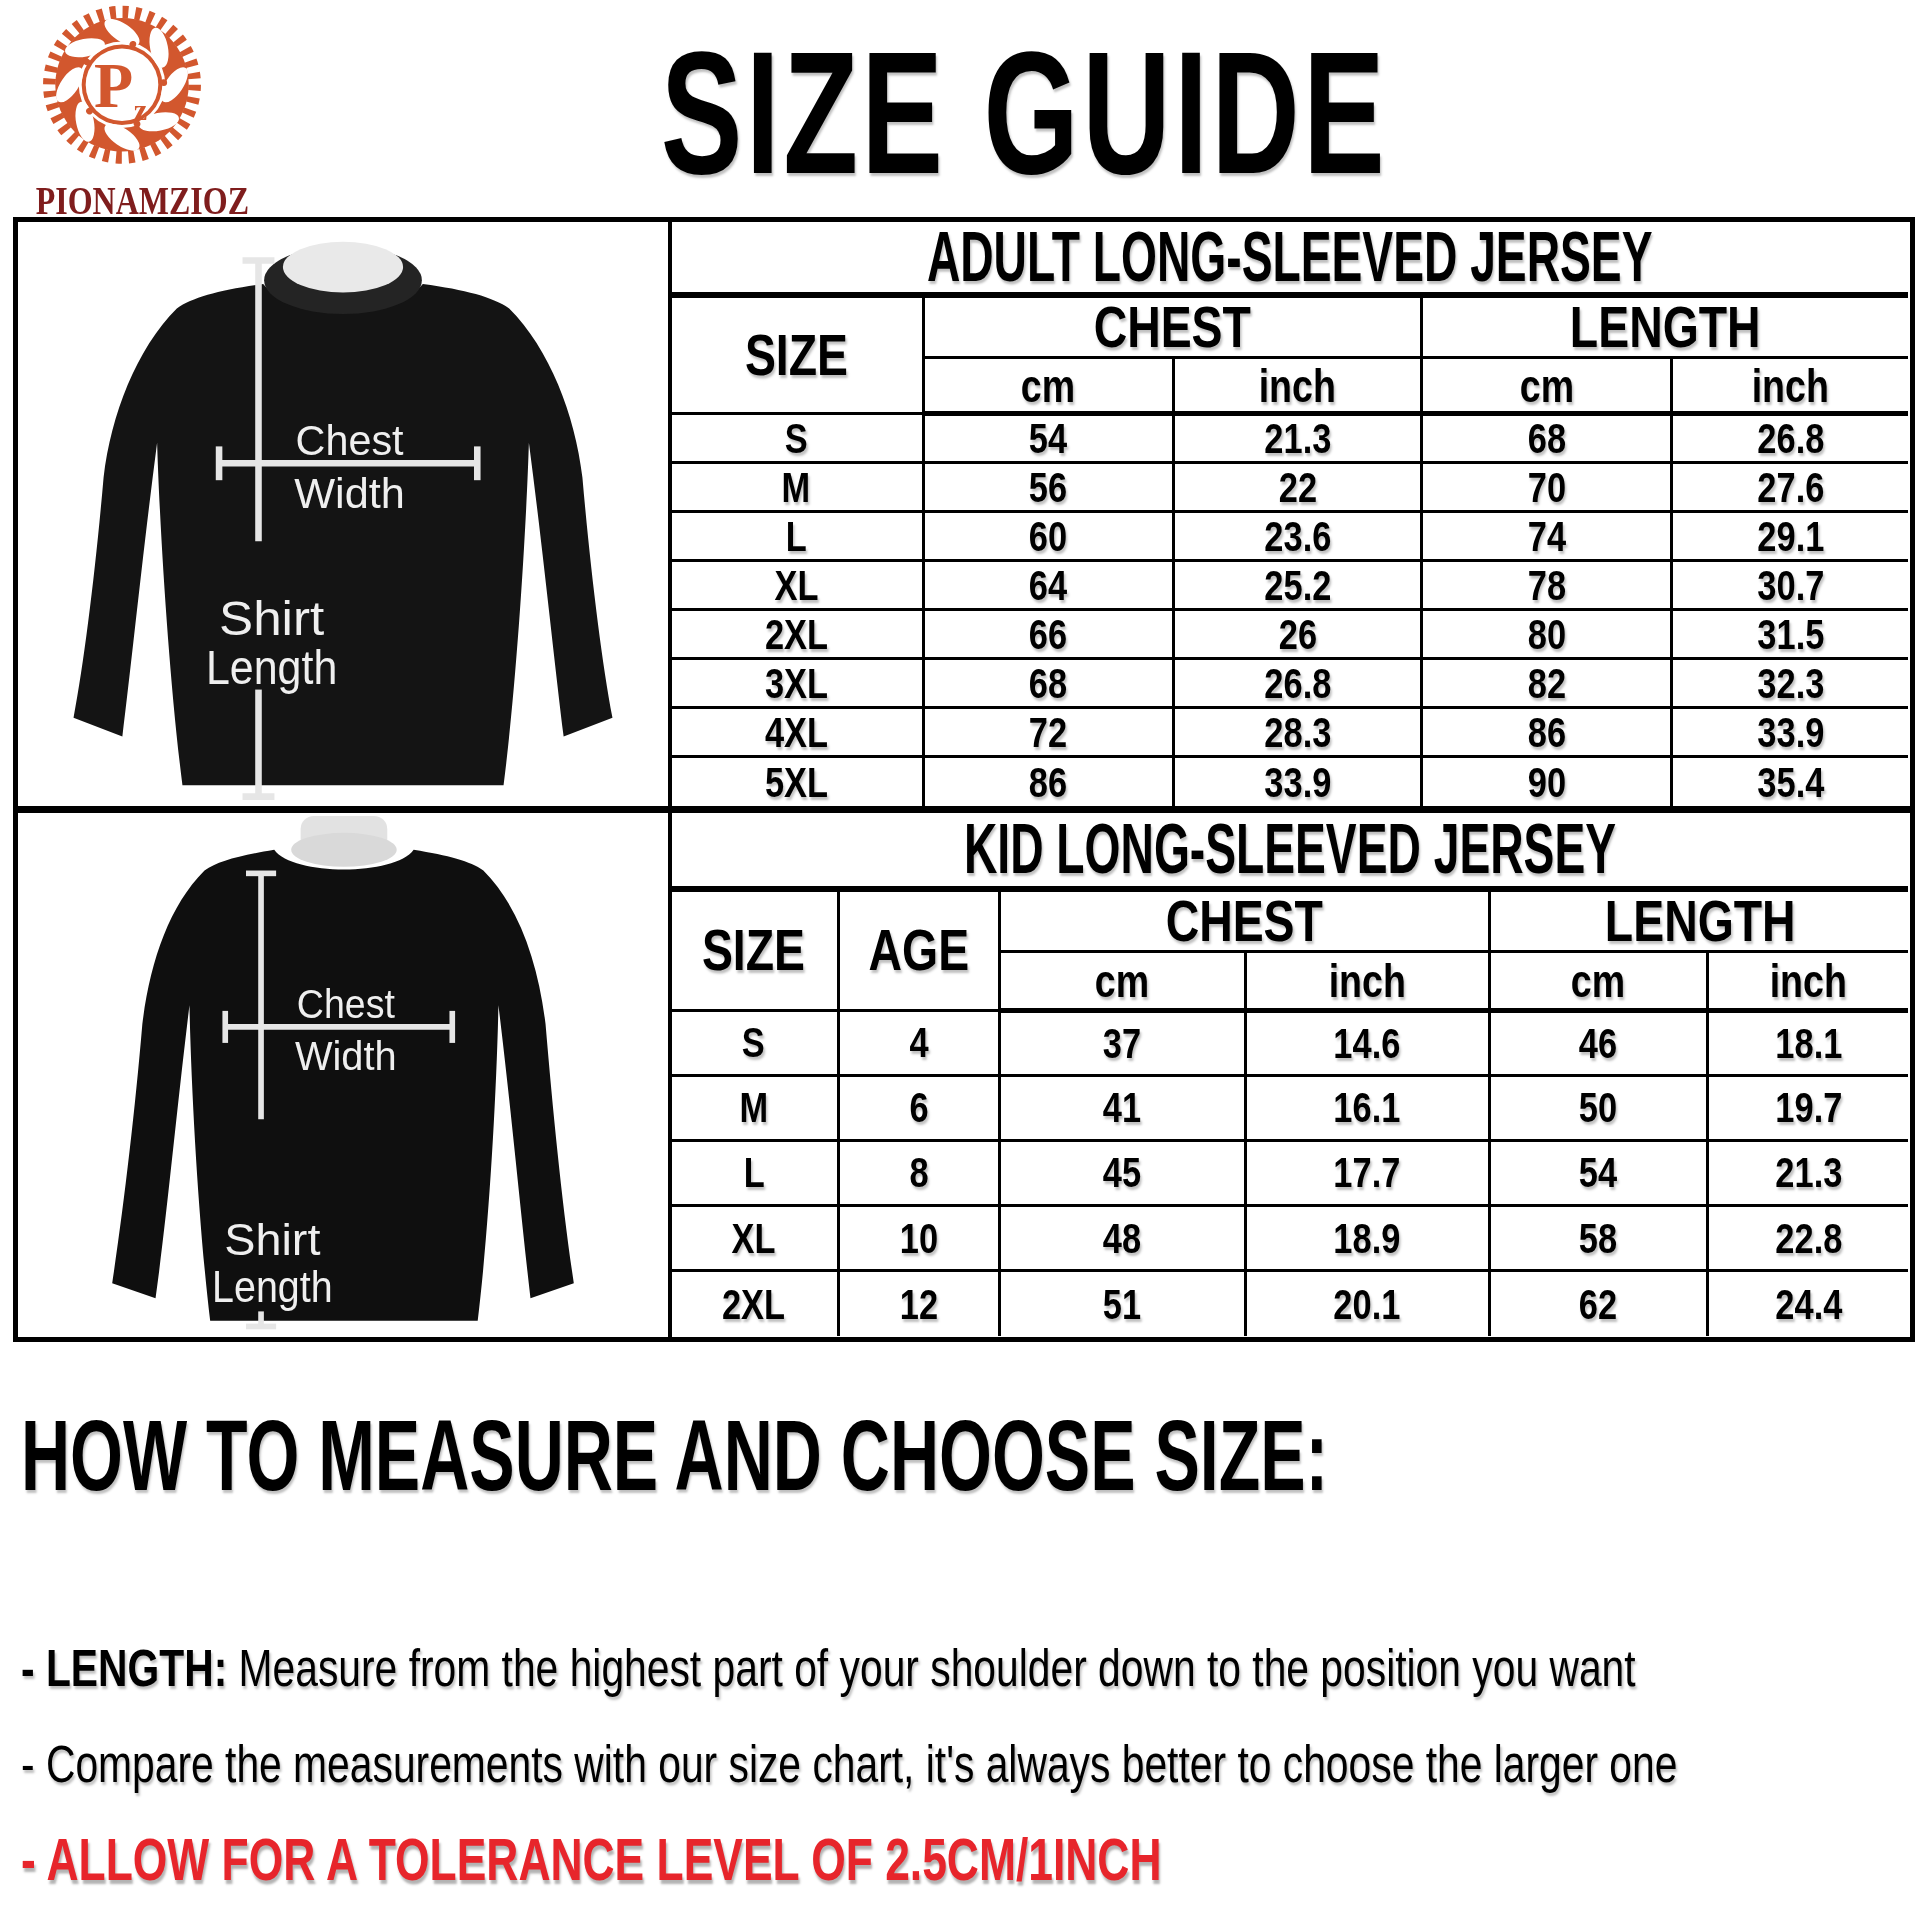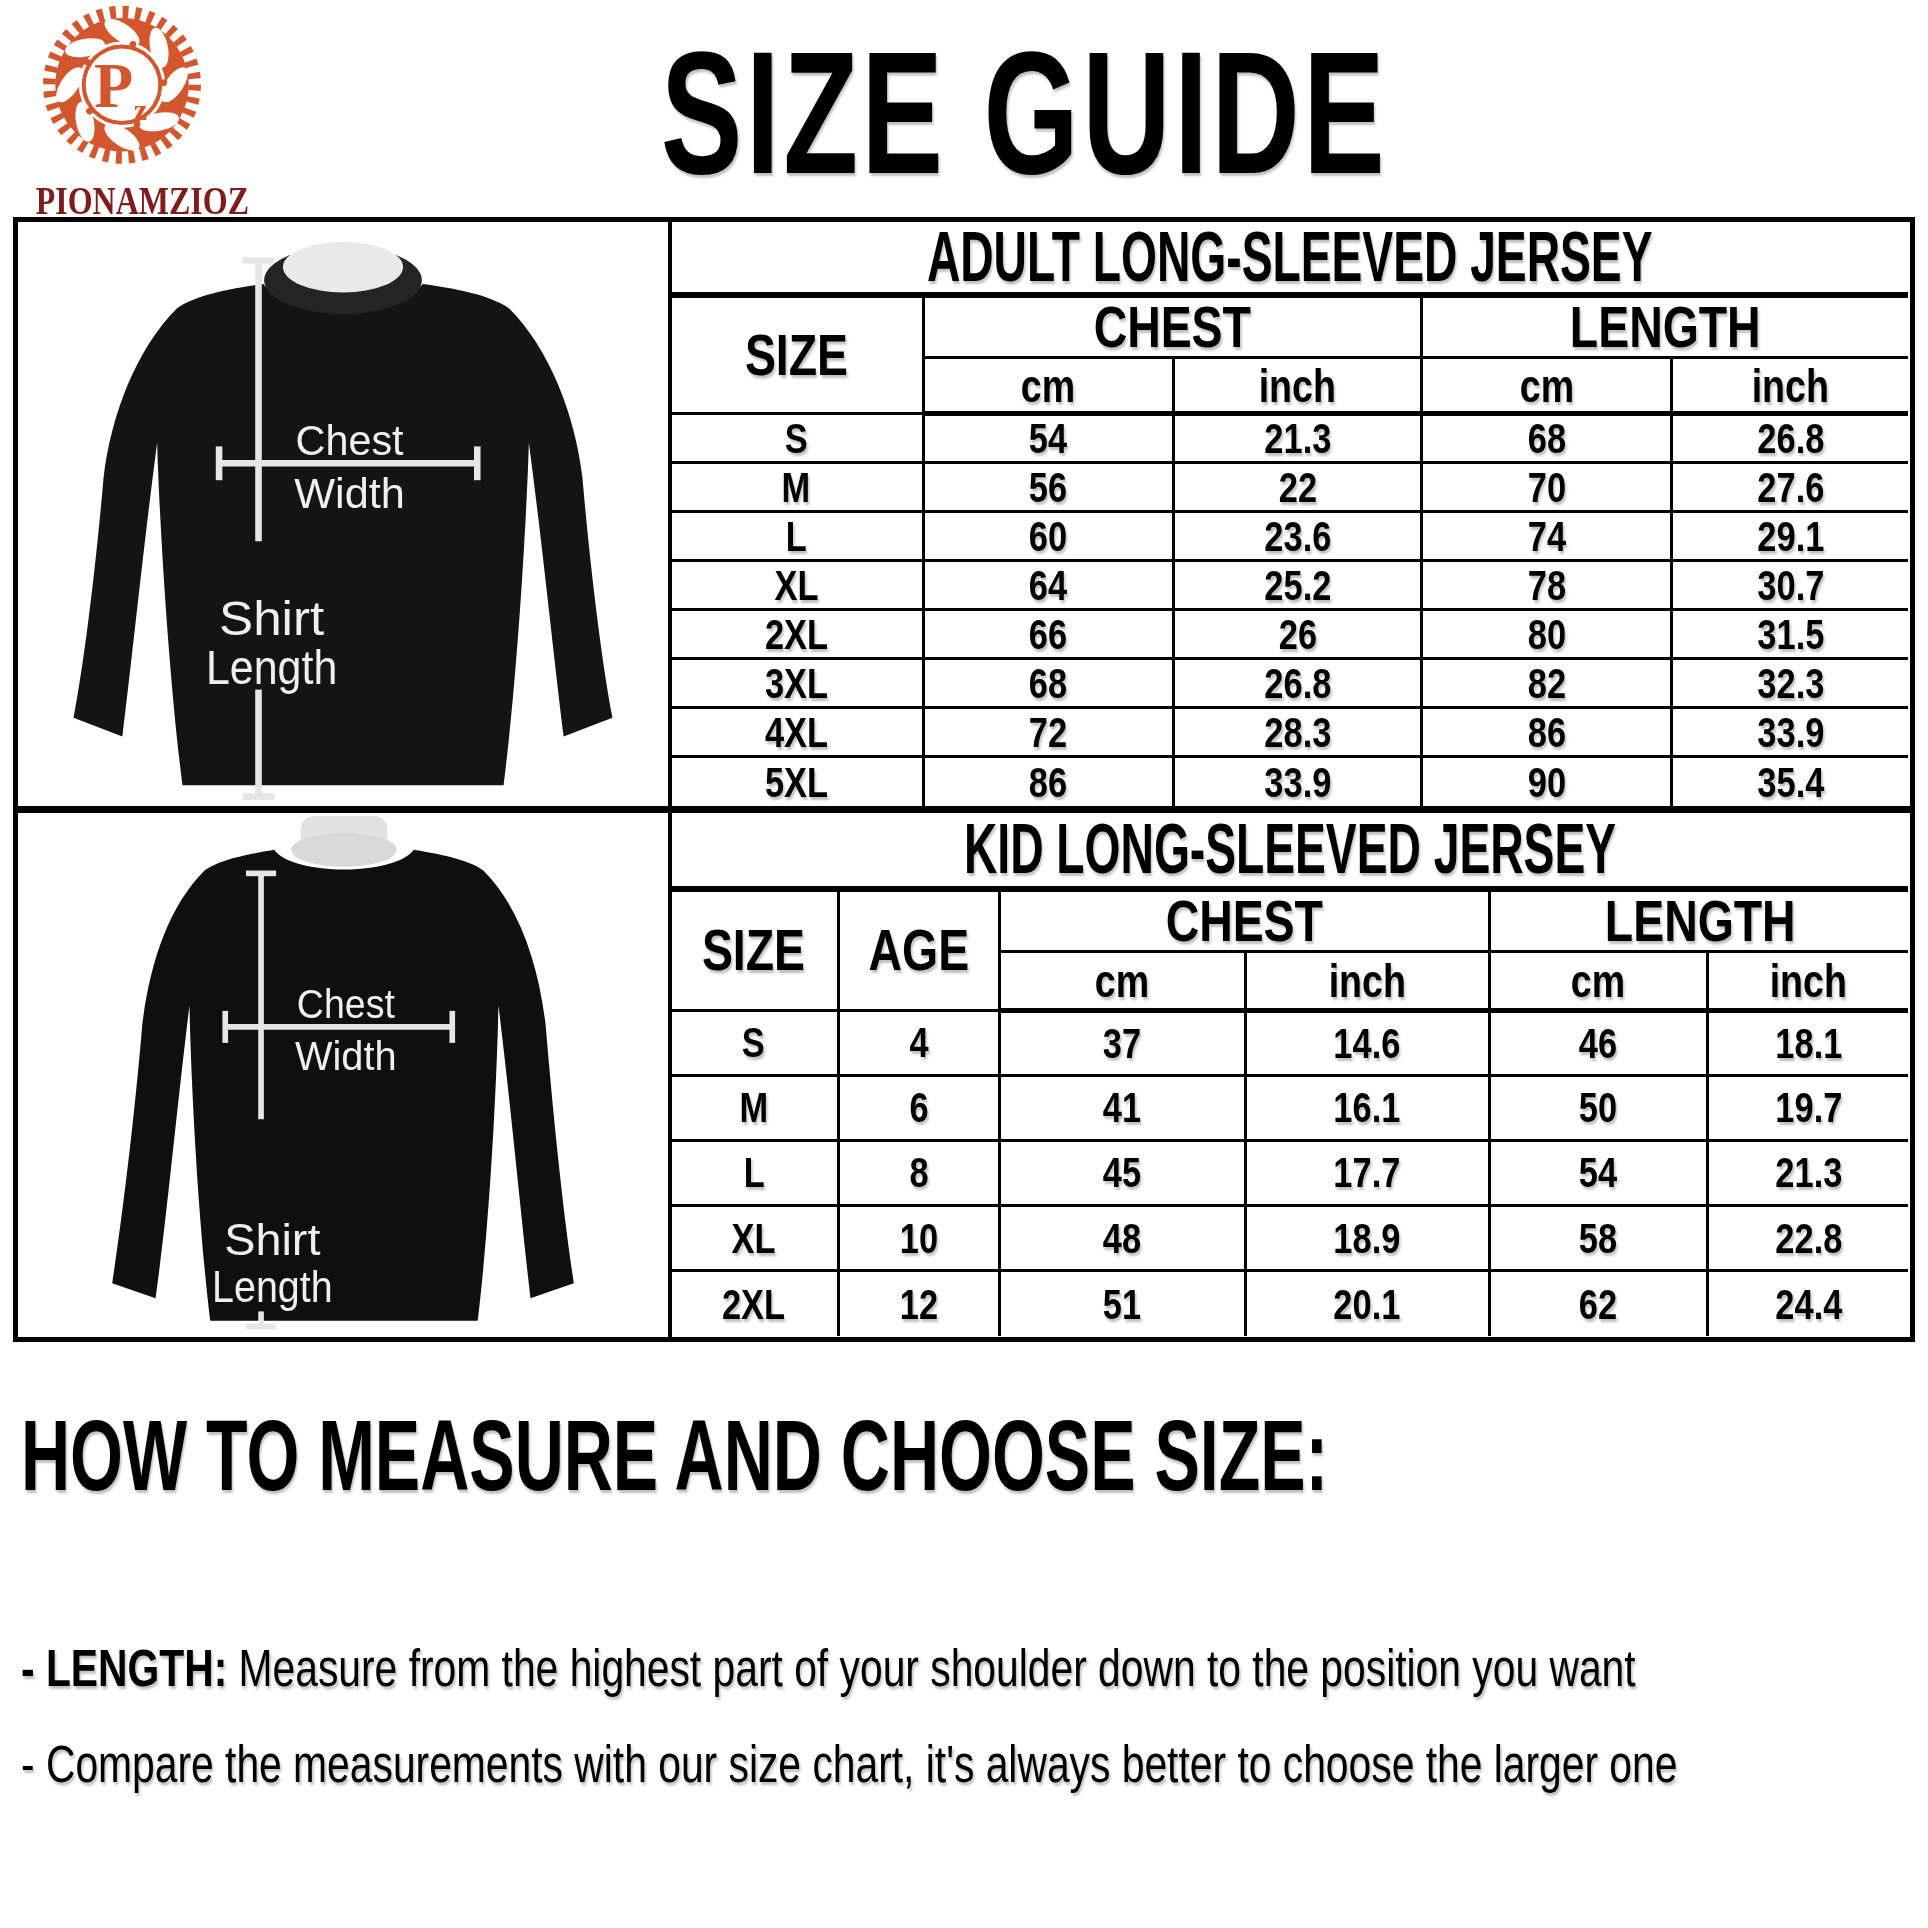--- a/index.html
+++ b/index.html
@@ -367,15 +367,18 @@
 
   <div class="howto-heading">
     <span class="cx-l sh">HOW TO MEASURE AND CHOOSE SIZE:</span>
   </div>
   <div class="bullet b2">
     <span class="cx-l sh"><b>- LENGTH:</b> <span>Measure from the highest part of your shoulder down to the position you want</span></span>
   </div>
   <div class="bullet b3">
     <span class="cx-l sh"><span>-</span> <span>Compare the measurements with our size chart, it's always better to choose the larger one</span></span>
   </div>
+  <div class="bullet b4">
+    <span class="cx-l"><span>-</span> <span>ALLOW FOR A TOLERANCE LEVEL OF 2.5CM/1INCH</span></span>
+  </div>
 
 </div>
 
 
 </body></html>

